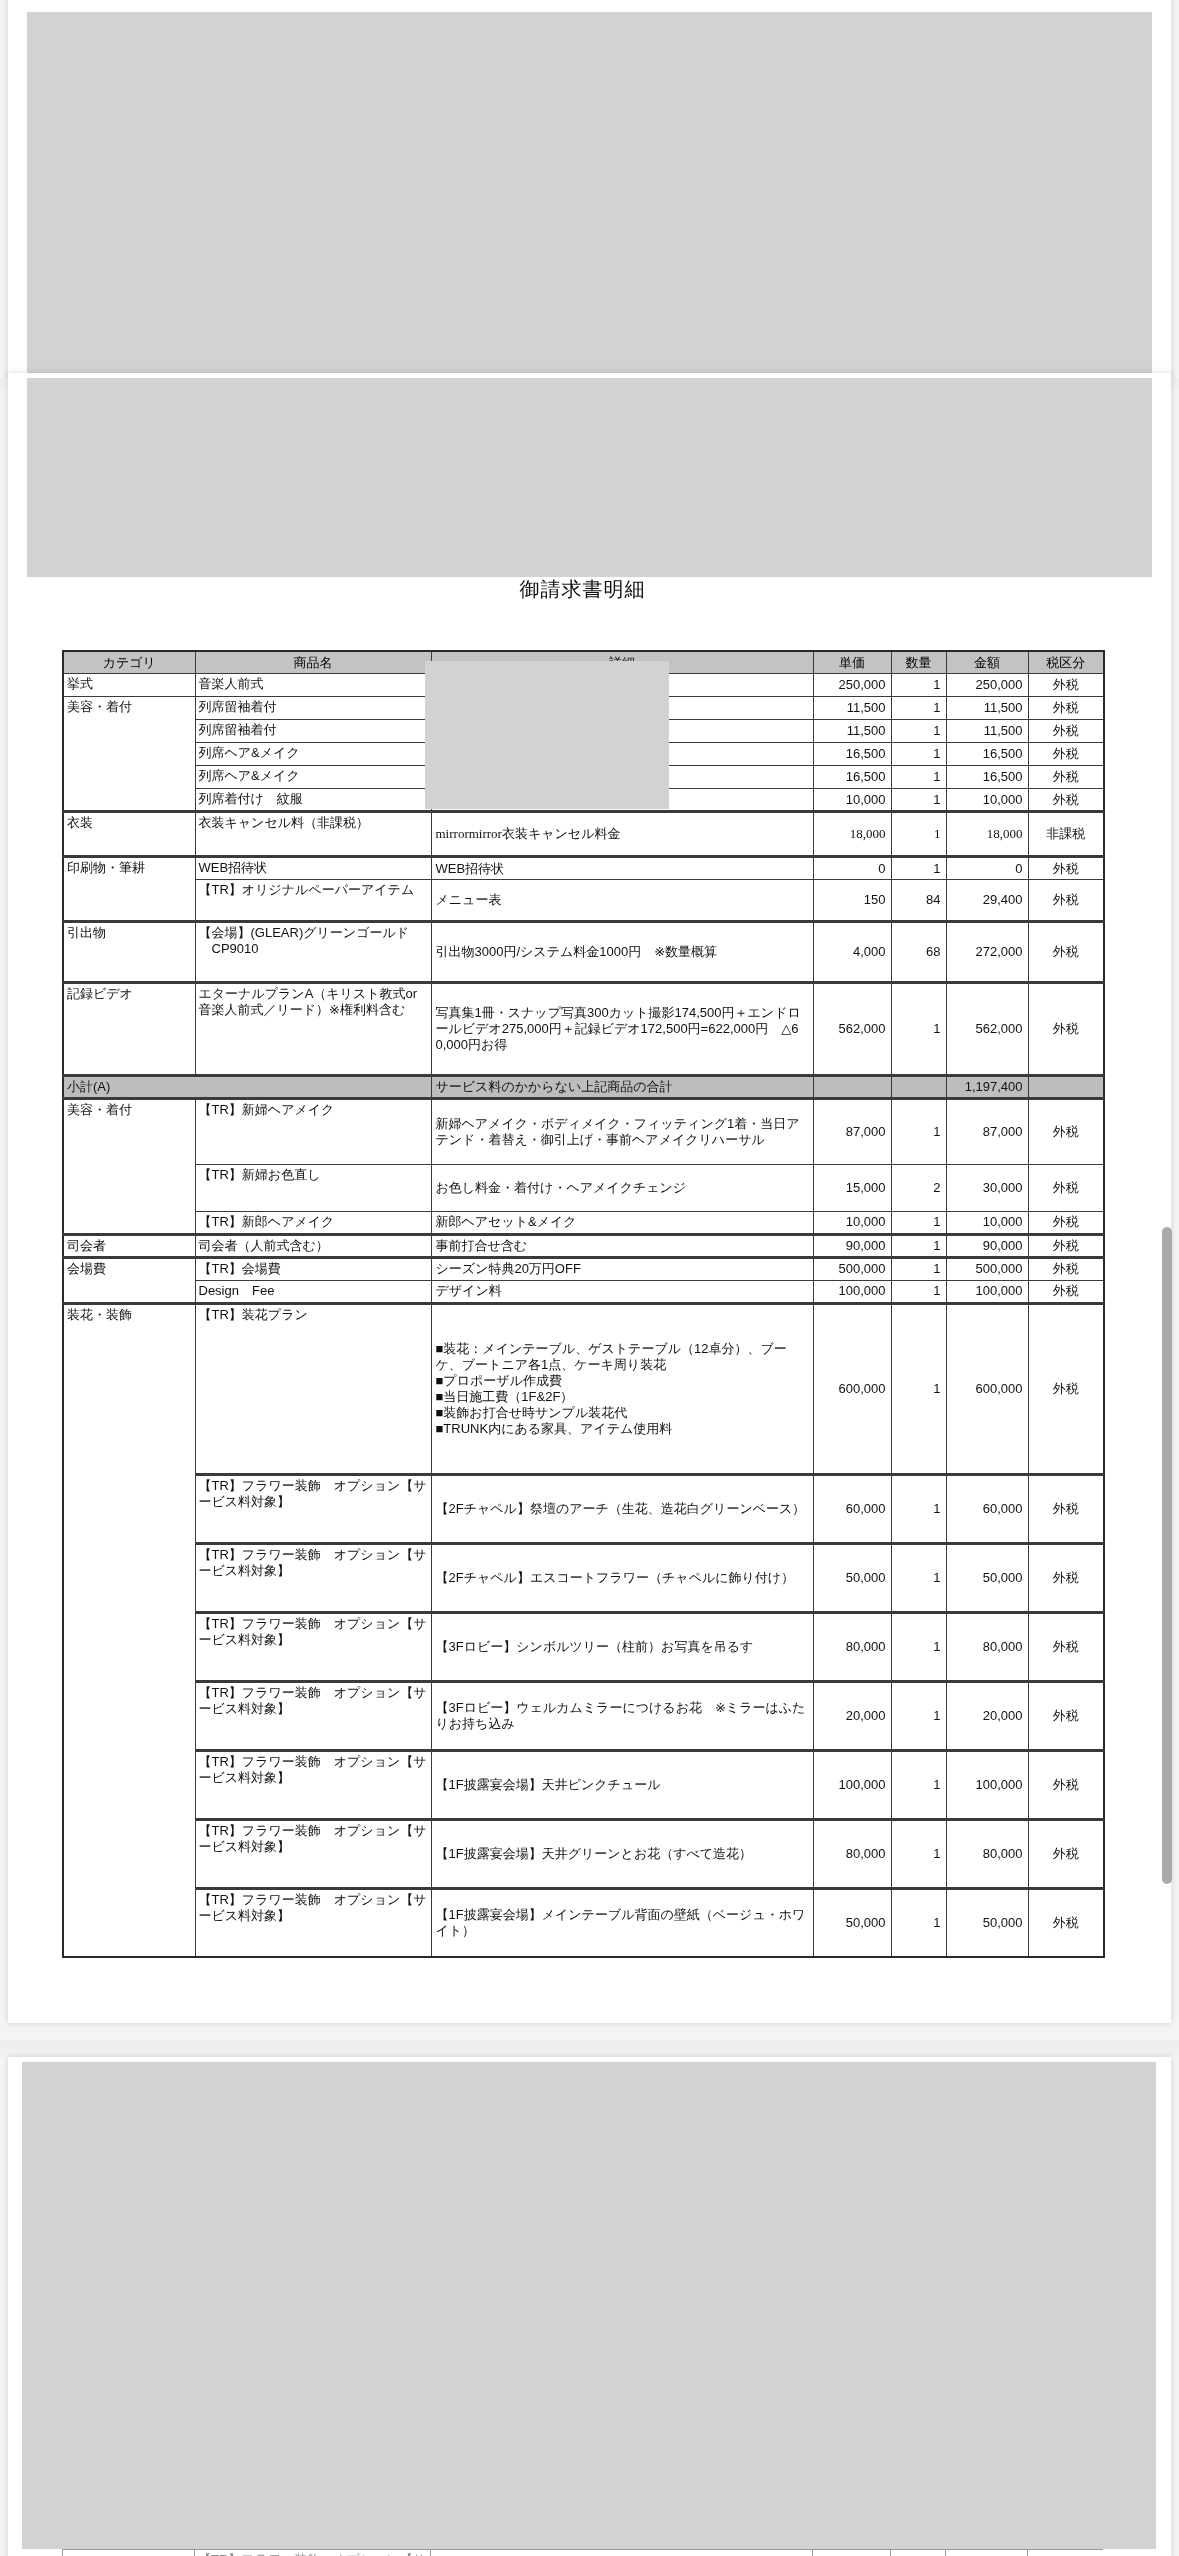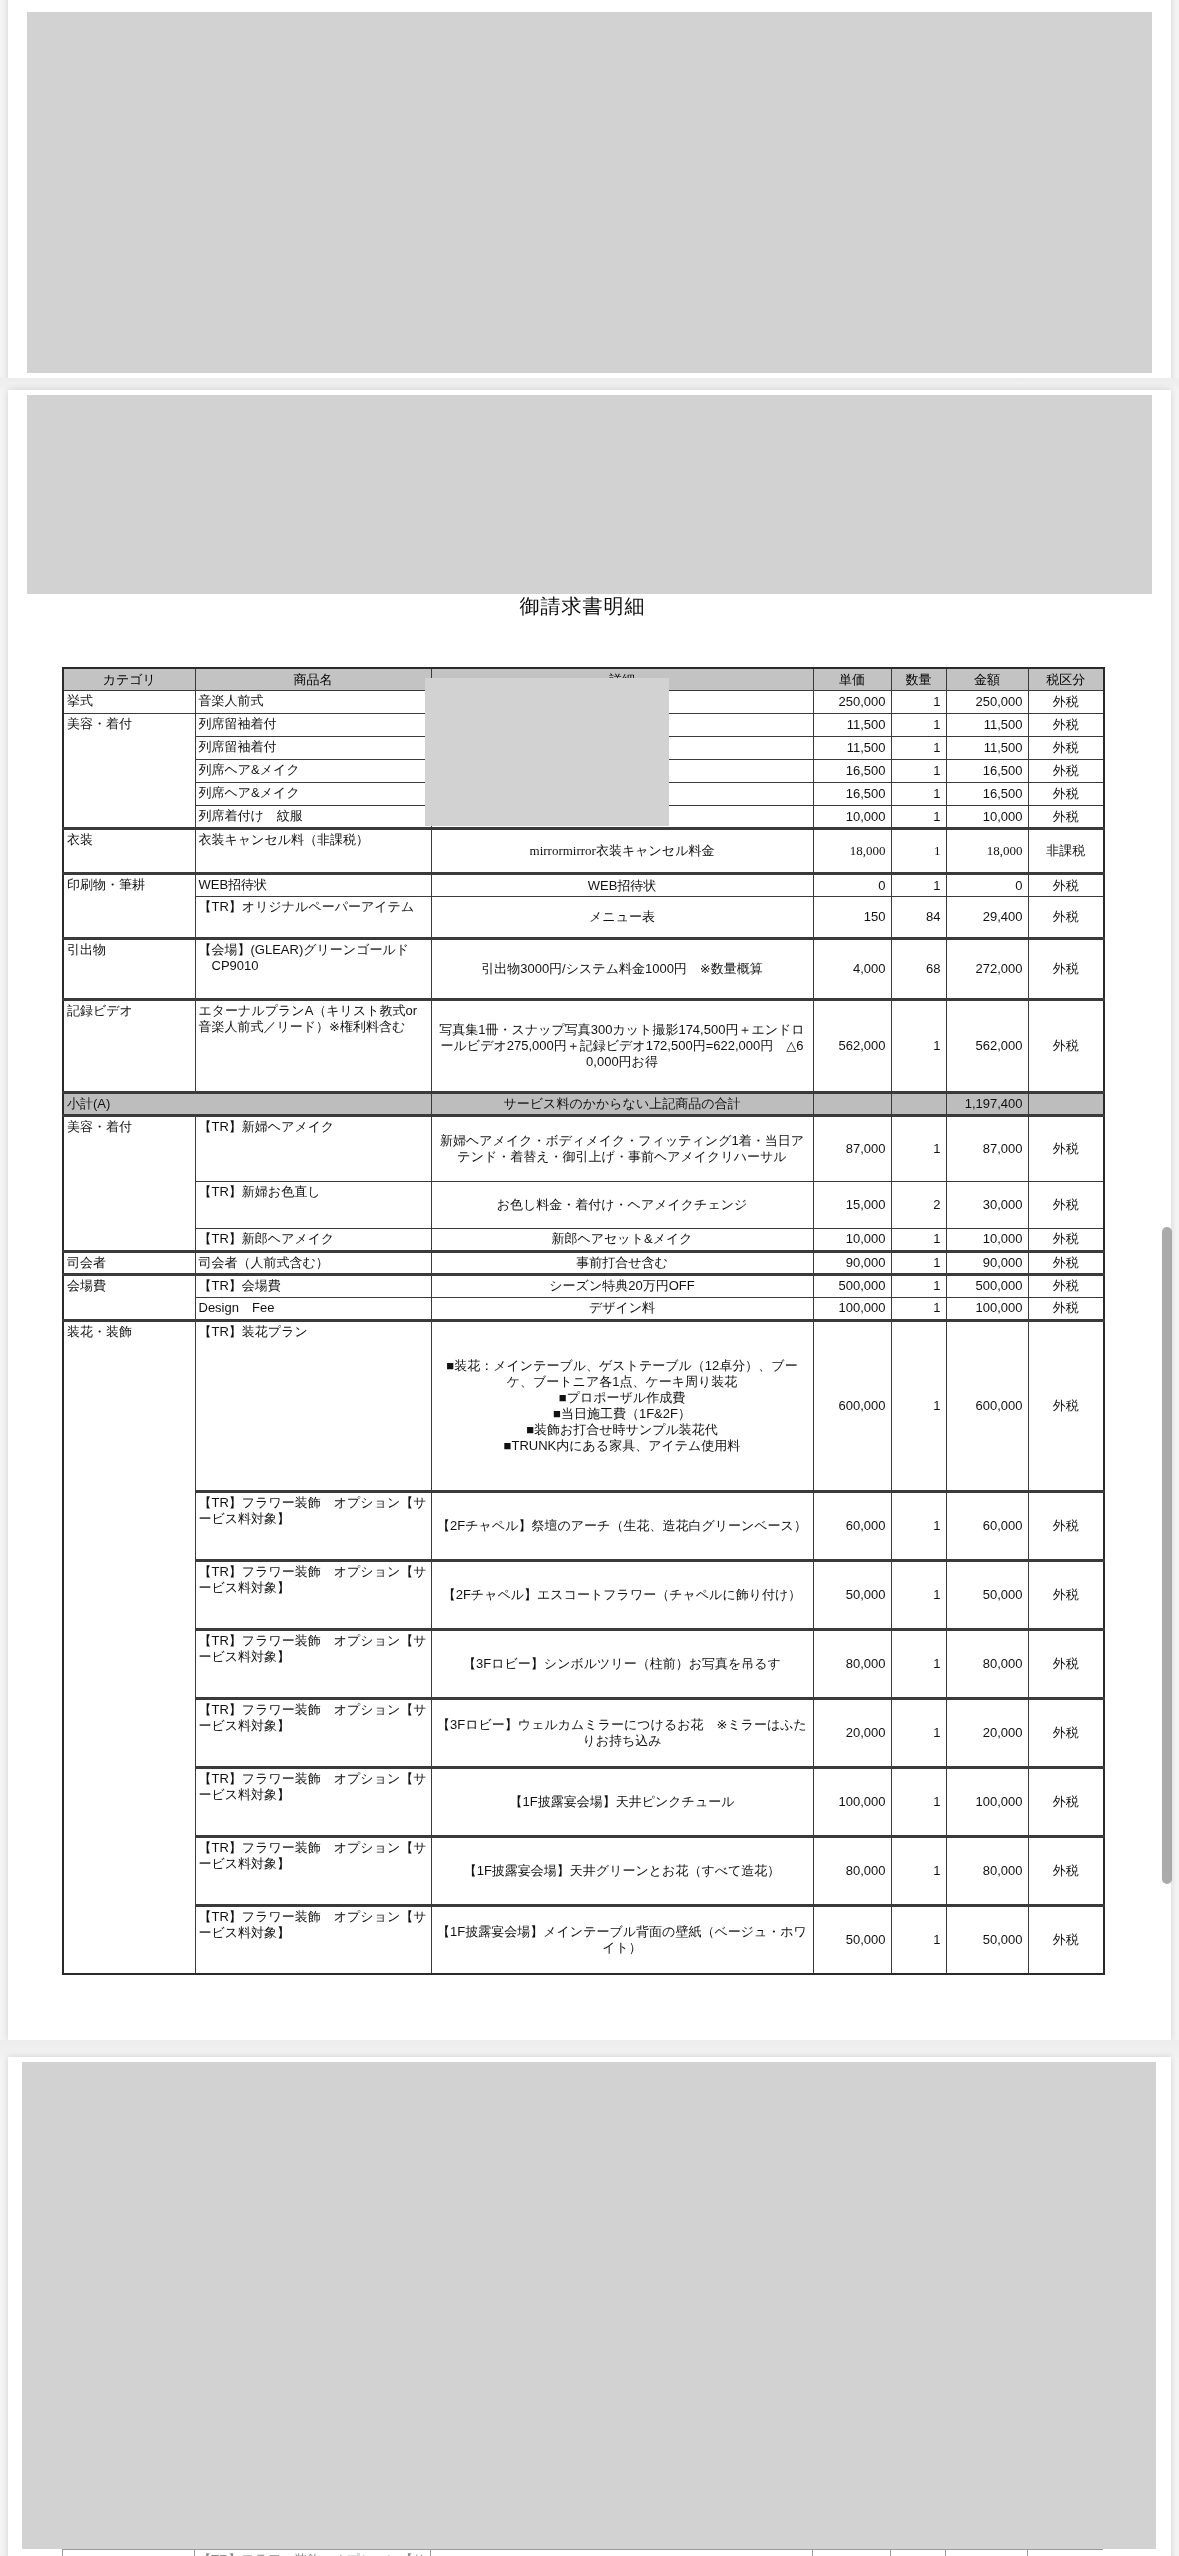--- a/index.html
+++ b/index.html
@@ -7,21 +7,21 @@
     position:relative;width:1179px;height:2556px;margin:0 auto;
     background:#f4f4f5;overflow:hidden;
     font-family:"Liberation Sans","DejaVu Sans",sans-serif;
     color:#111;
   }
   .page{
     position:absolute;left:8px;width:1163px;background:#ffffff;
     box-shadow:0 0 7px rgba(0,0,0,0.14);
   }
   #page-1{top:-6px;height:390px;}
-  #page-2{top:390px;height:1650px;}
+  #page-2{top:373px;height:1650px;}
   #page-3{top:2057px;height:505px;}
   .redaction{position:absolute;background:var(--redaction,#d2d2d2);}
   #redaction-top{left:19px;top:18px;width:1125px;height:361px;}
   #redaction-mid{left:19px;top:5px;width:1125px;height:199px;}
   #redaction-detail{left:417px;top:288px;width:244px;height:148px;z-index:5;}
   #redaction-bottom{left:14px;top:5px;width:1134px;height:487px;z-index:5;}
   .doc-title{
     position:absolute;left:54px;top:203px;width:1041px;height:24px;
     text-align:center;font-size:20px;letter-spacing:1px;color:#0d0d0d;
   }
@@ -32,21 +32,21 @@
   td{
     border:1px solid #3a3a3a;font-size:13px;line-height:1.22;
     overflow:hidden;word-break:break-all;
   }
   .hdr td{
     background:var(--header-fill,#c3c3c3);text-align:center;
     height:19px;color:#000;
   }
   td.cat{vertical-align:top;text-align:left;padding:2px 3px;}
   td.prod{vertical-align:top;text-align:left;padding:2px 3px;white-space:pre-line;}
-  td.det{vertical-align:middle;text-align:center;padding:1px 4px;white-space:pre-line;}
+  td.det{vertical-align:middle;text-align:left;padding:1px 4px;white-space:pre-line;}
   td.num{vertical-align:middle;text-align:right;padding:1px 5px;}
   td.tax{vertical-align:middle;text-align:center;padding:1px 2px;}
   tr.thick td{border-top-width:3px;}
   tr.subtotal td{background:var(--subtotal-fill,#bdbdbd);}
   #scroll-indicator{
     position:absolute;left:1162px;top:1227px;width:10px;height:657px;
     border-radius:5px;background:var(--scrollbar,#9b9b9b);opacity:.85;z-index:20;
   }
   #bottom-sliver{
     position:absolute;left:54px;top:492px;width:1041px;height:8px;

